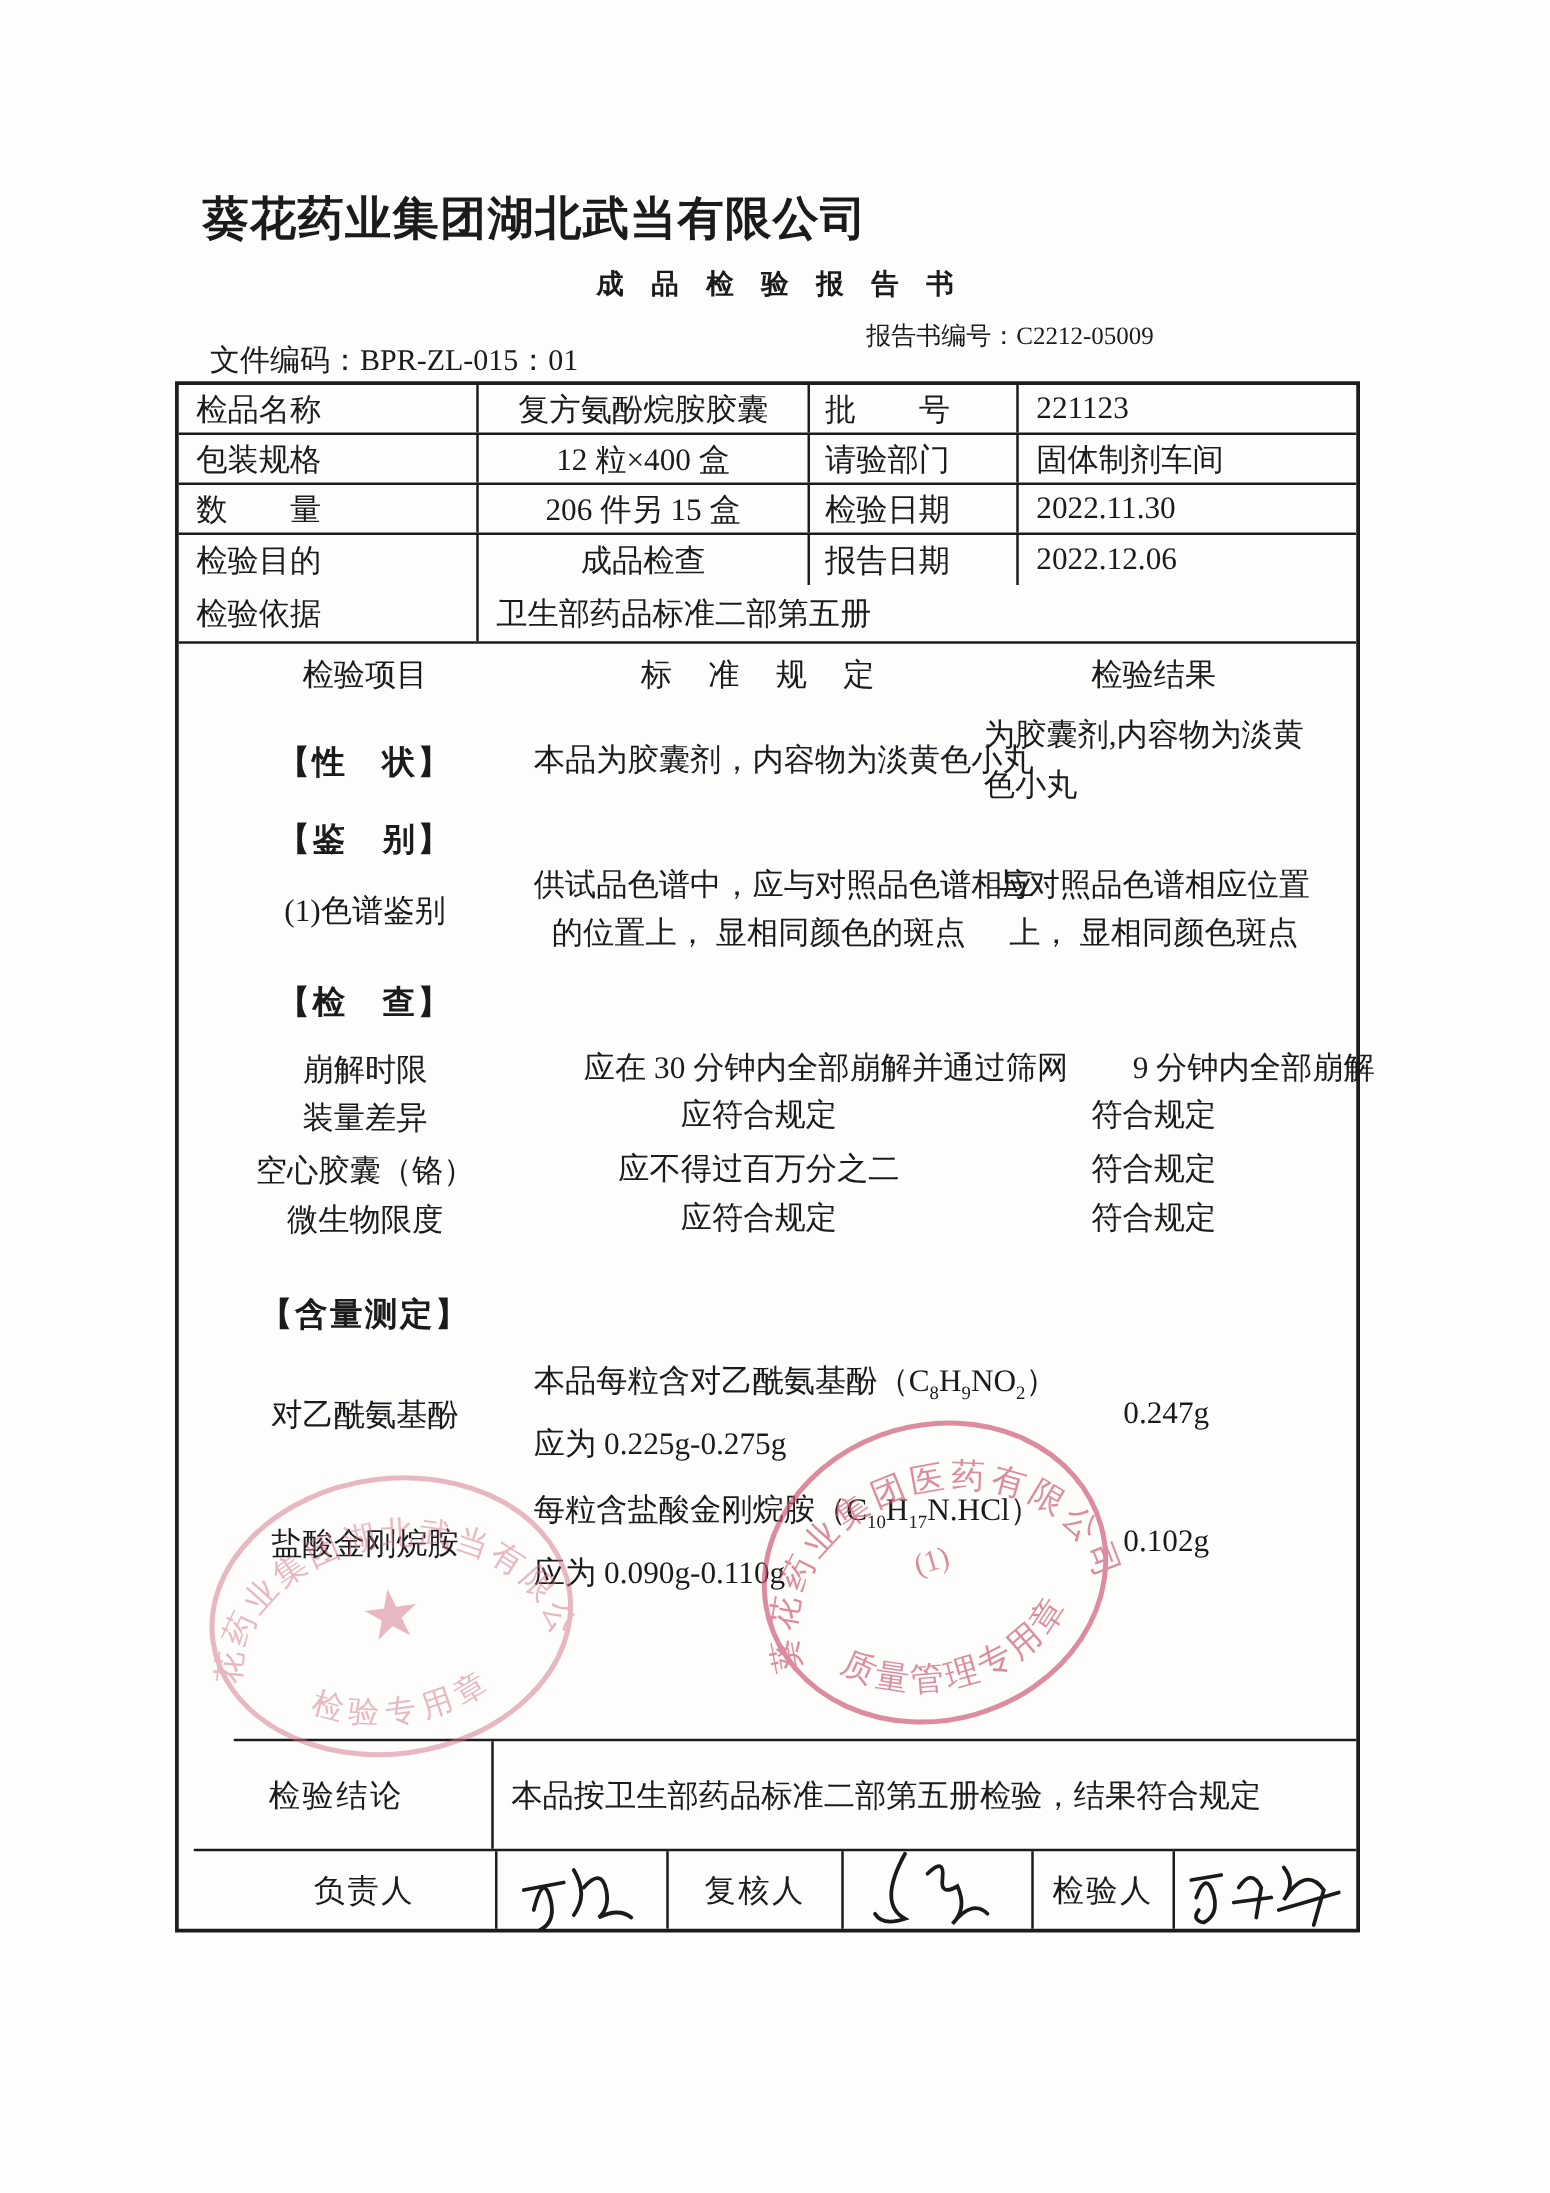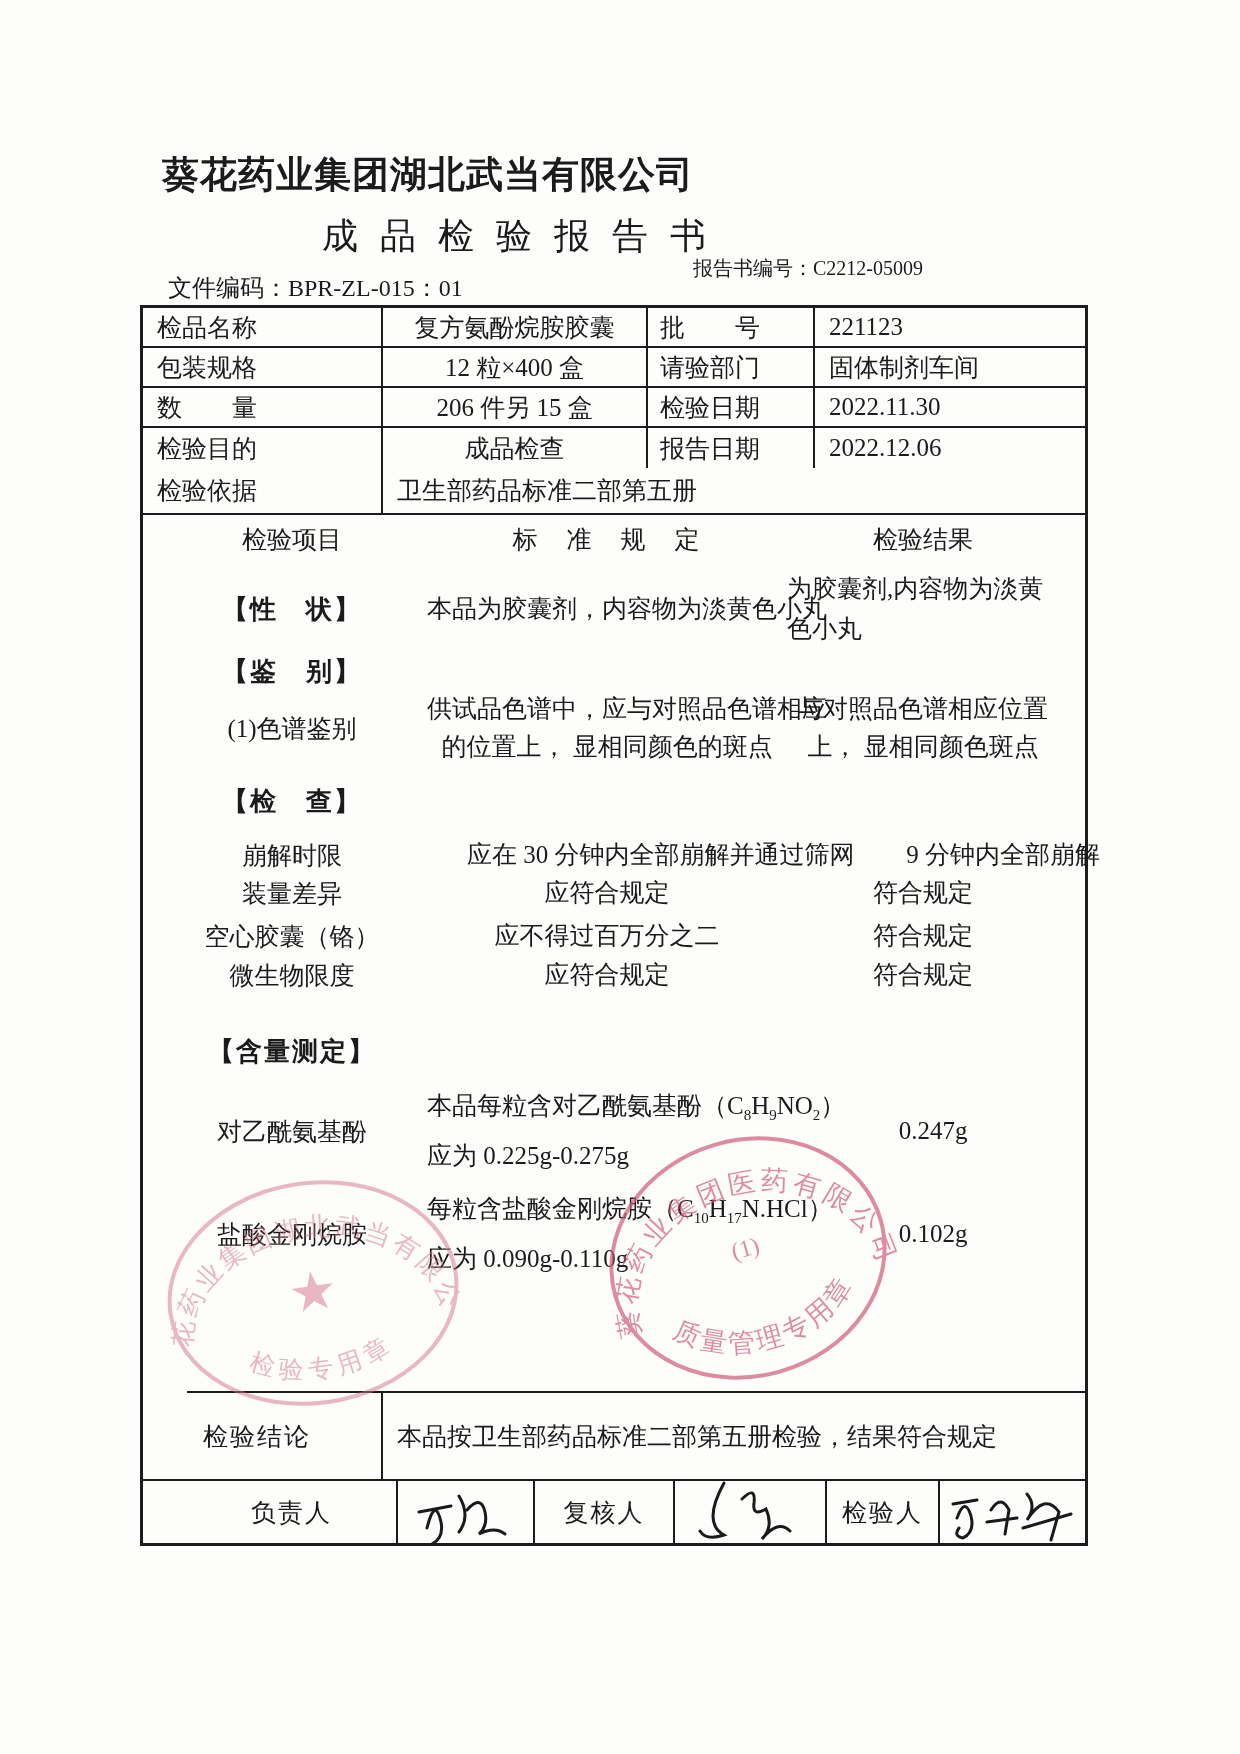--- a/index.html
+++ b/index.html
@@ -8,22 +8,22 @@
     background:#fdfdfc;
     font-family:"Liberation Serif","DejaVu Serif",serif;
     color:#1b1b1b;
     -webkit-font-smoothing:antialiased;
   }
   .abs{position:absolute;}
   sub{font-size:60%;line-height:0;}
 
   
   .company-title{left:162px;top:150px;font-size:37px;font-weight:600;letter-spacing:1px;}
-  .report-title{left:300px;top:212px;width:640px;
-    font-size:36px;font-weight:400;letter-spacing:22px;text-indent:22px;}
+  .report-title{left:300px;top:212px;width:640px;text-align:center;
+    font-size:22px;font-weight:700;letter-spacing:22px;text-indent:22px;}
   .meta-left{left:168px;top:272px;font-size:24px;}
   .meta-right{left:693px;top:255px;font-size:20px;}
 
   
   .doc-table{left:140px;top:305px;width:948px;height:1241px;
     border:3px solid #1c1c1c;box-sizing:border-box;font-size:25px;}
   .trow{display:flex;border-bottom:2px solid #1c1c1c;box-sizing:border-box;}
   .trow:last-child{border-bottom:none;}
   .tcell{box-sizing:border-box;border-right:2px solid #1c1c1c;display:flex;align-items:center;}
   .tcell:last-child{border-right:none;}
@@ -66,21 +66,21 @@
   .e2{margin-top:2px;}
   .e3{min-height:78px;}
   .e5{margin-top:16px;}
   .e6{margin-top:17px;gap:40px;}
   .e8{margin-top:5px;}
   .e9{margin-top:1px;}
   .e10{margin-top:39px;}
   .e11{min-height:96px;margin-top:12px;}
   .e12{min-height:96px;margin-top:3px;}
 
-  .row-conclusion{height:88px;}
+  .row-conclusion{height:88px;margin-left:12px;}
   .cc1{width:240px;justify-content:center;padding-right:10px;letter-spacing:2px;}
   .cc2{flex:1;padding-left:14px;}
 
   .row-sign{height:62px;}
   .sc-label{justify-content:center;letter-spacing:2px;}
   .s1{width:211px;margin-left:44px;}
   .s2{width:137px;}
   .s3{width:140px;}
   .s4{width:152px;}
   .s5{width:113px;}

